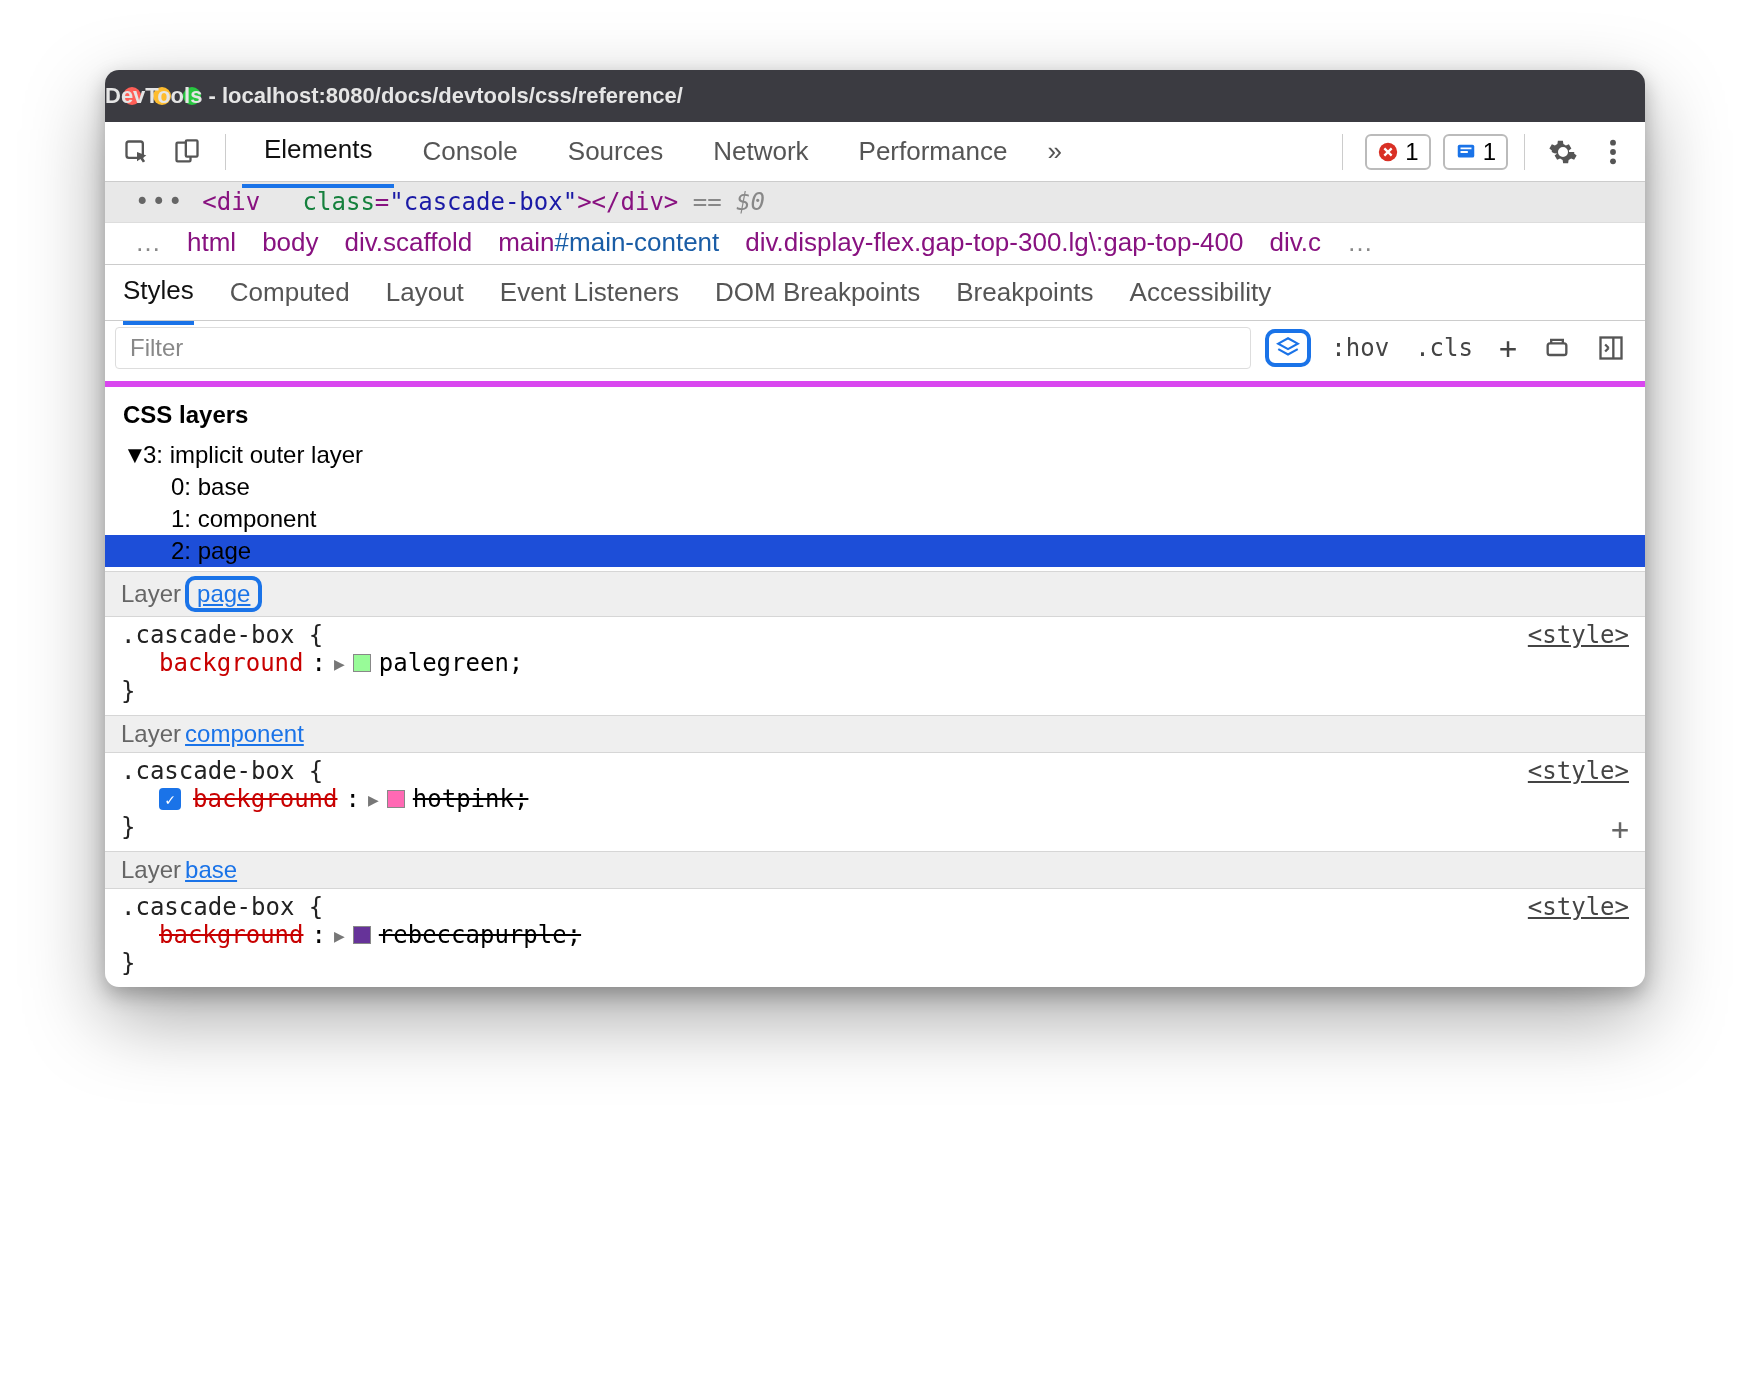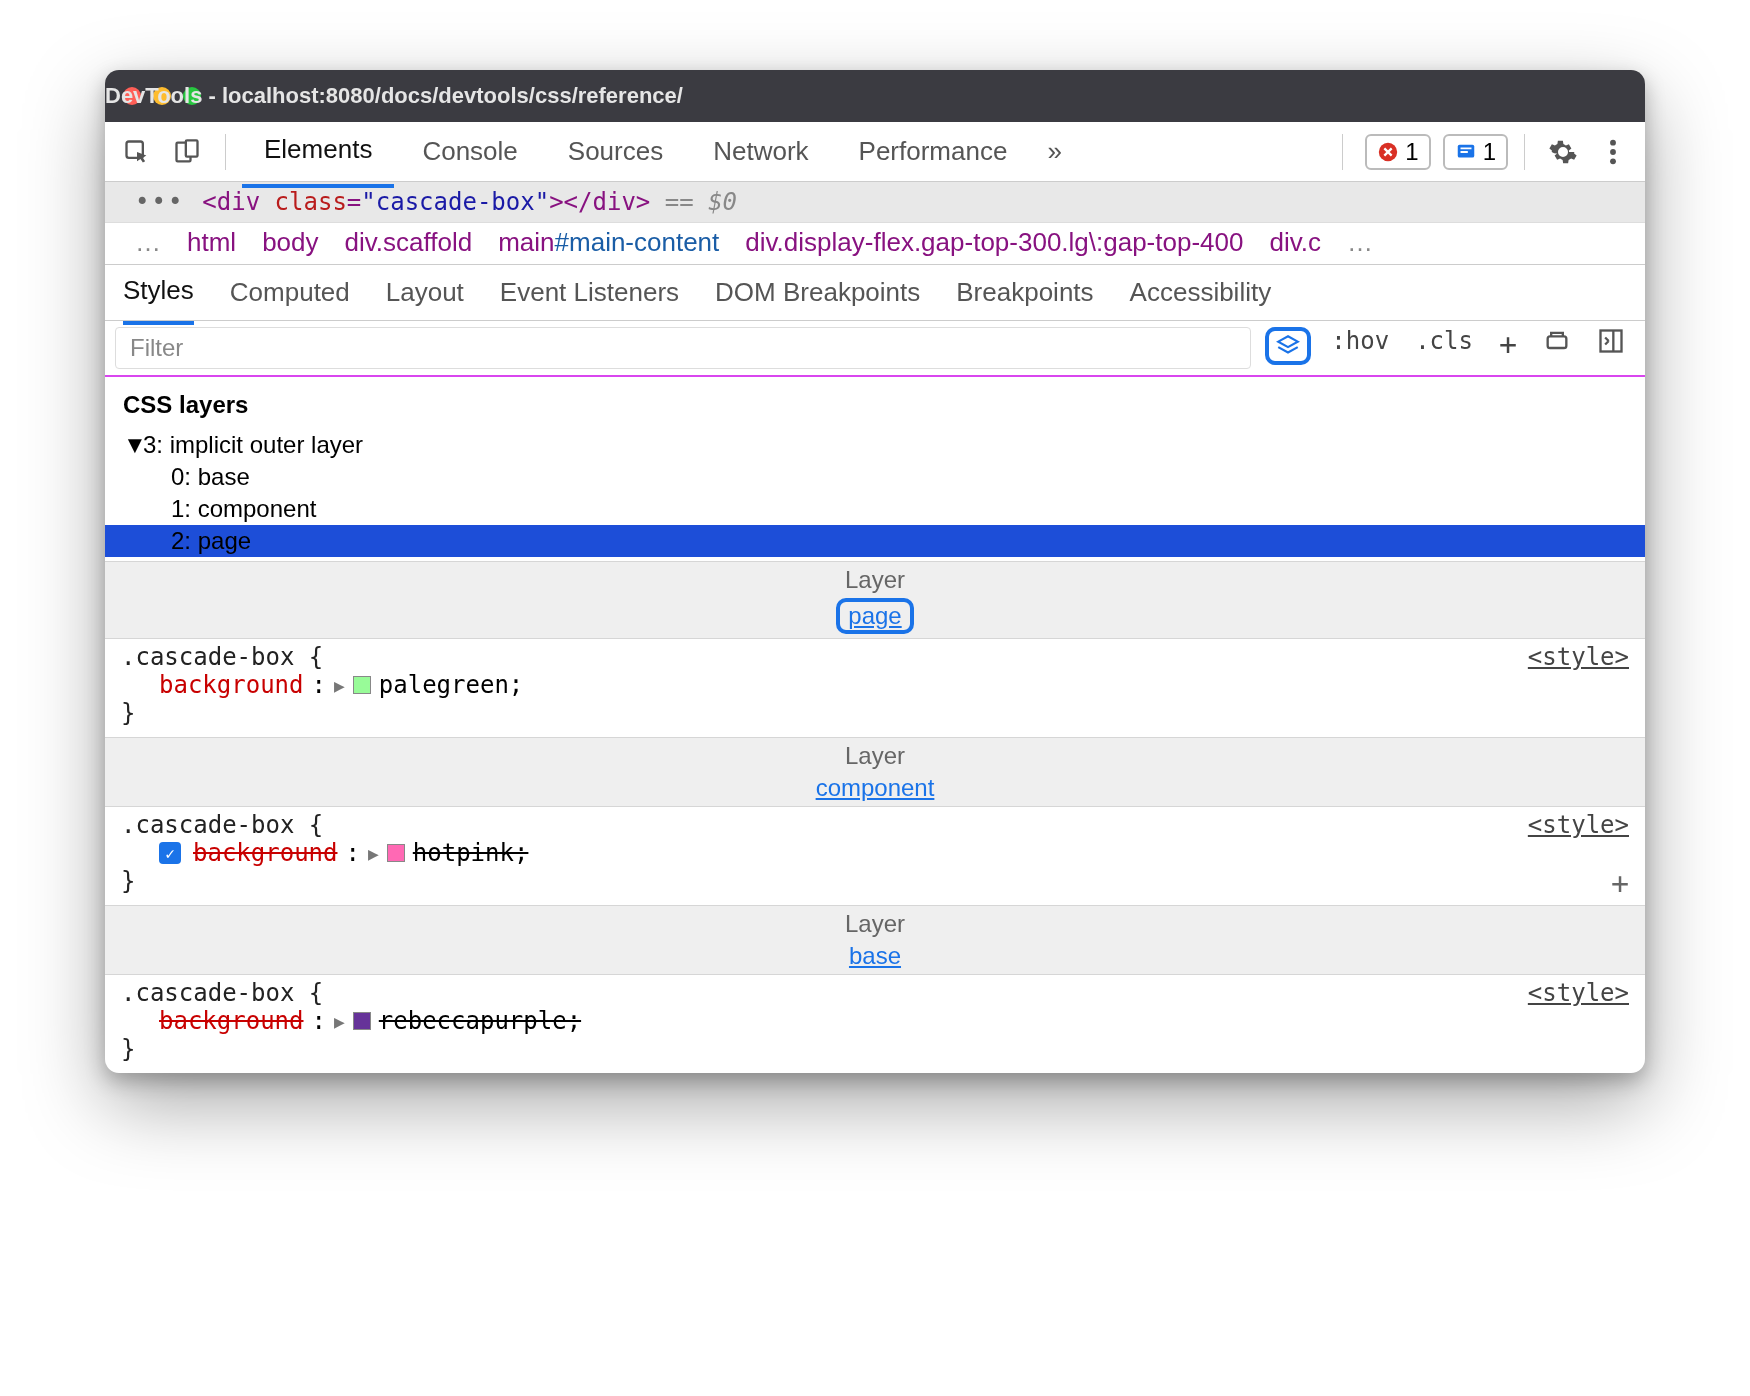--- a/index.html
+++ b/index.html
@@ -66,21 +66,21 @@
   .badge.info svg { color:#1a73e8; }
   
   .dom-row {
     background:#e8e8e8; display:flex; align-items:center;
     font-family: Menlo, Consolas, monospace; font-size:24px;
     padding:6px 18px 6px 30px; gap:18px;
     border-bottom:1px solid #ddd;
   }
   .dom-ell { color:#666; letter-spacing:2px; }
   .tok-tag { color:#881280; }
-  .tok-attr{ color:#b91c1c; }
+  .tok-attr{ color:#15803d;margin-left:28px; }
   .tok-str { color:#1a1aa6; }
   .tok-gray{ color:#888; font-style:italic; }
   
   .crumb-row {
     display:flex; align-items:center; gap:26px;
     font-size:26px; padding:4px 18px 6px 30px;
     border-bottom:1px solid #ccc; overflow:hidden; white-space:nowrap;
     font-family: -apple-system, Arial, sans-serif;
   }
   .crumb-row .ell { color:#888; }
@@ -89,22 +89,22 @@
   
   .subtabs-row {
     display:flex; align-items:center; gap:36px;
     padding:0 18px; height:56px; border-bottom:1px solid #ccc;
     font-size:26px; color:#555;
   }
   .sub-tab { height:64px; display:flex; align-items:center; cursor:pointer; }
   .sub-tab.active { color:#111; border-bottom:4px solid #1a73e8; }
   
   .filter-row {
-    display:flex; align-items:flex-start; gap:14px;
-    padding:6px 14px 6px 10px; border-bottom:2px solid #d946ef;
+    display:flex; align-items:center; gap:14px;
+    padding:6px 14px 12px 10px; border-bottom:6px solid #d946ef;
   }
   .filter-input {
     flex:1; border:1px solid #ddd; border-radius:4px;
     font-size:24px; padding:6px 14px; color:#333;
   }
   .filter-input::placeholder { color:#888; }
   .layers-toggle {
     border:4px solid #1a73e8; border-radius:10px;
     padding:2px 6px; color:#1a73e8; display:flex;
   }
@@ -114,21 +114,21 @@
     font-size:24px; font-weight:700; padding:14px 18px 10px;
   }
   .tree { font-size:24px; padding-bottom:4px; }
   .tree-row { display:flex; align-items:center; padding:2px 0 2px 18px; }
   .tree-caret { width:20px; text-align:center; }
   .tree-child { padding-left:66px; }
   .tree-child.selected { background:#1d4ed8; }
   
   .layer-hdr {
     background:#efefef; border-top:1px solid #d6d6d6; border-bottom:1px solid #d6d6d6;
-    font-size:24px; color:#666; padding:4px 16px; display:flex; align-items:center; gap:4px;flex-direction:column;
+    font-size:24px; color:#666; padding:4px 16px; display:flex; align-items:center; gap:4px;
   }
   .layer-link { color:#1a73e8; text-decoration:underline; cursor:pointer; }
   .layer-link.pill { border:4px solid #1a73e8; border-radius:10px; padding:0 8px; text-decoration:underline; }
   
   .rule { font-family:Menlo,Consolas,monospace; font-size:24px; padding:4px 16px 10px; position:relative; }
   .rule .sel { color:#222; }
   .rule .brace { color:#222; }
   .prop-row { padding-left:38px; display:flex; align-items:center; gap:8px; }
   .prop-name { color:#c80000; }
   .prop-name.strike, .prop-val.strike { text-decoration:line-through; }

